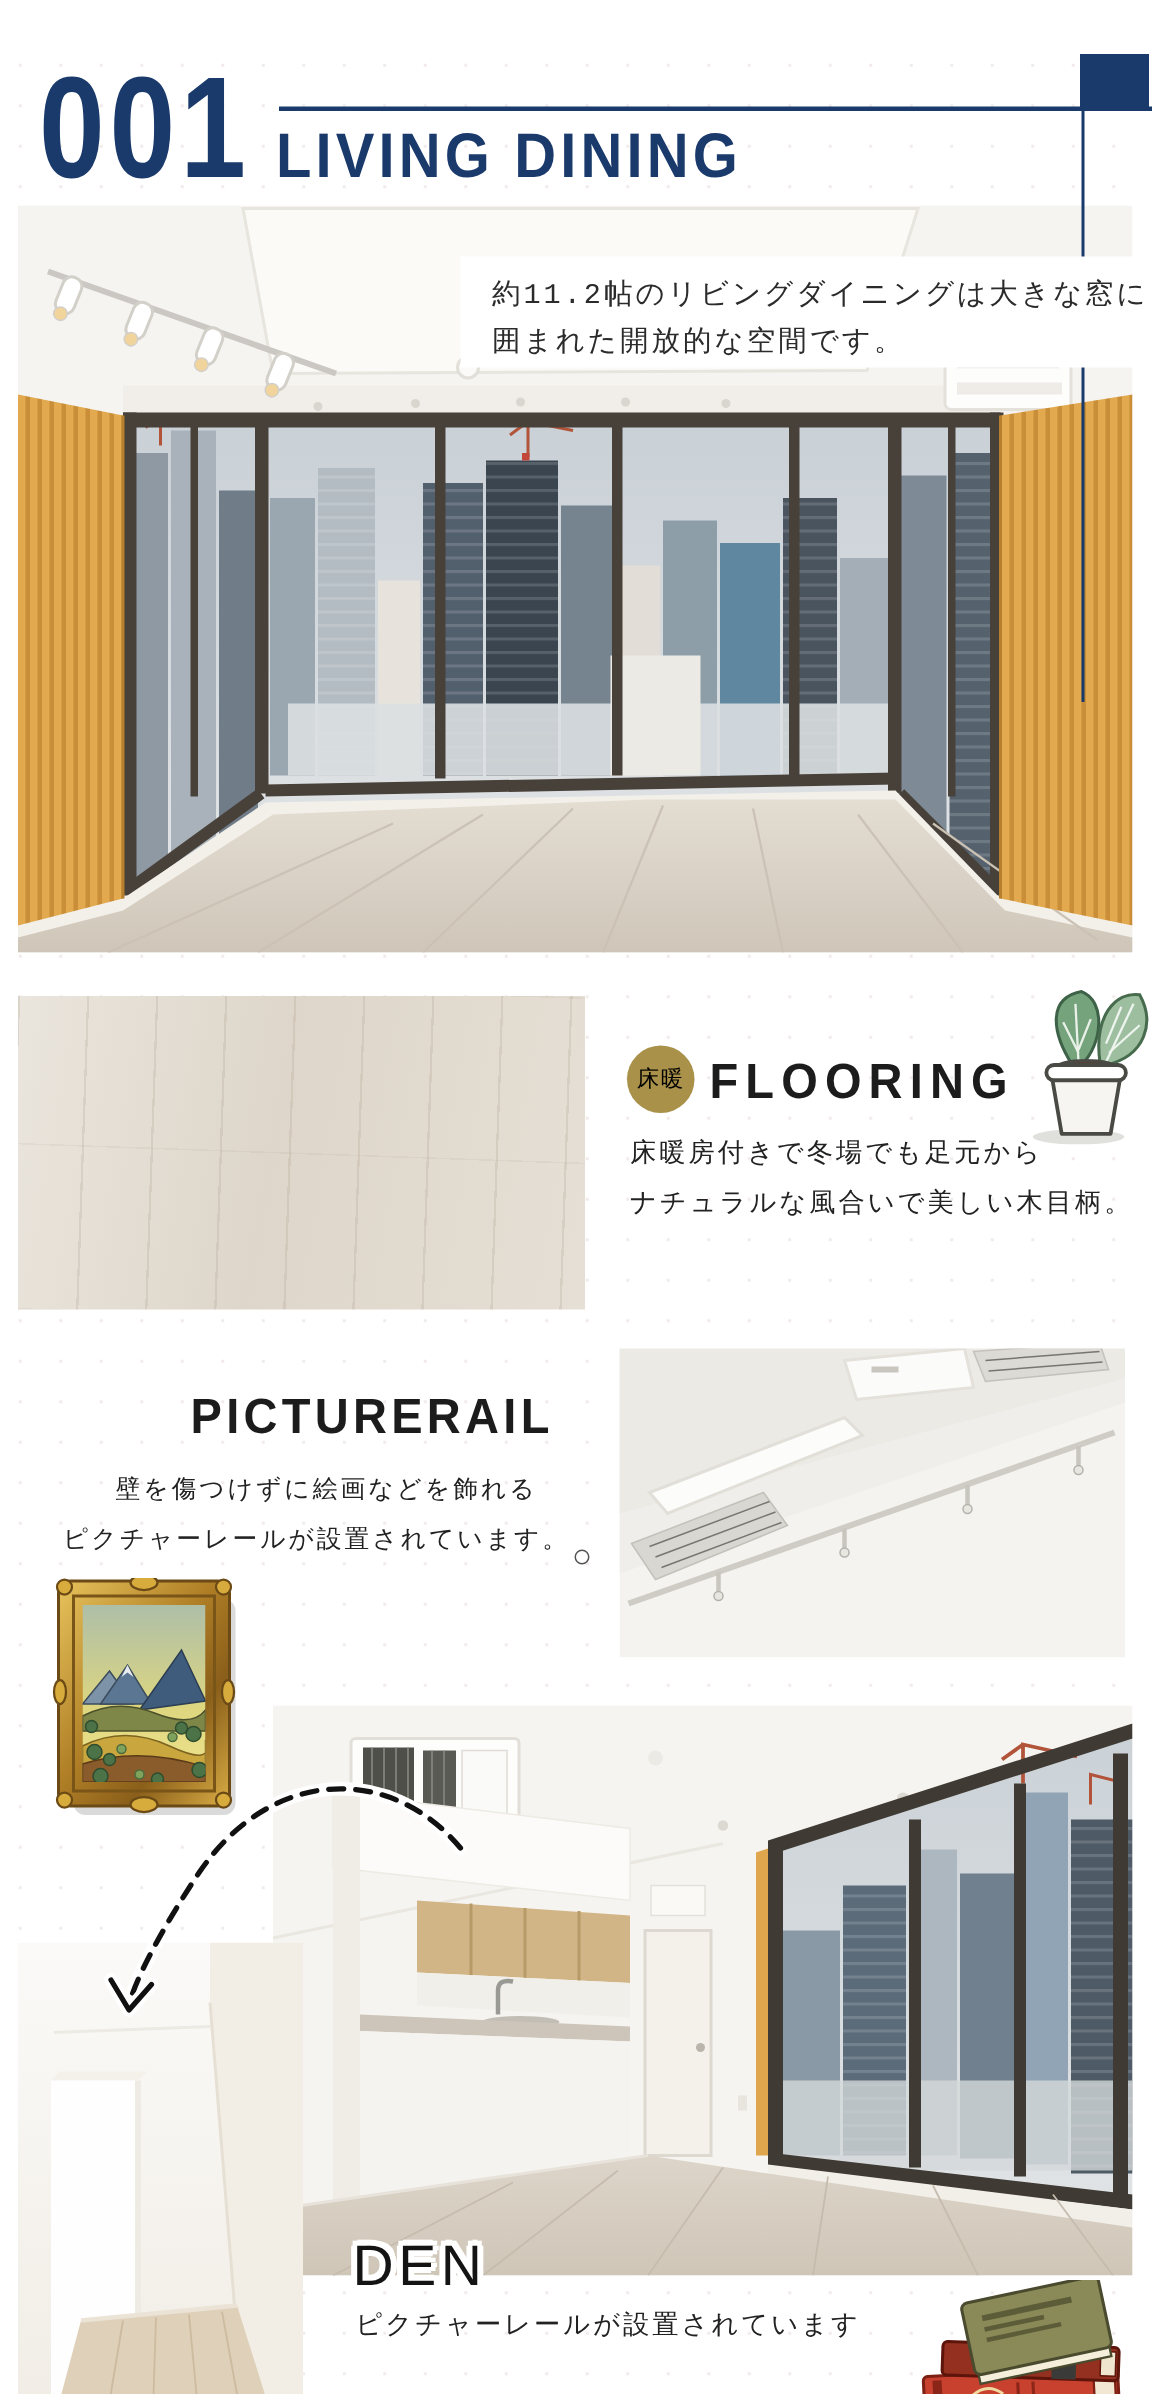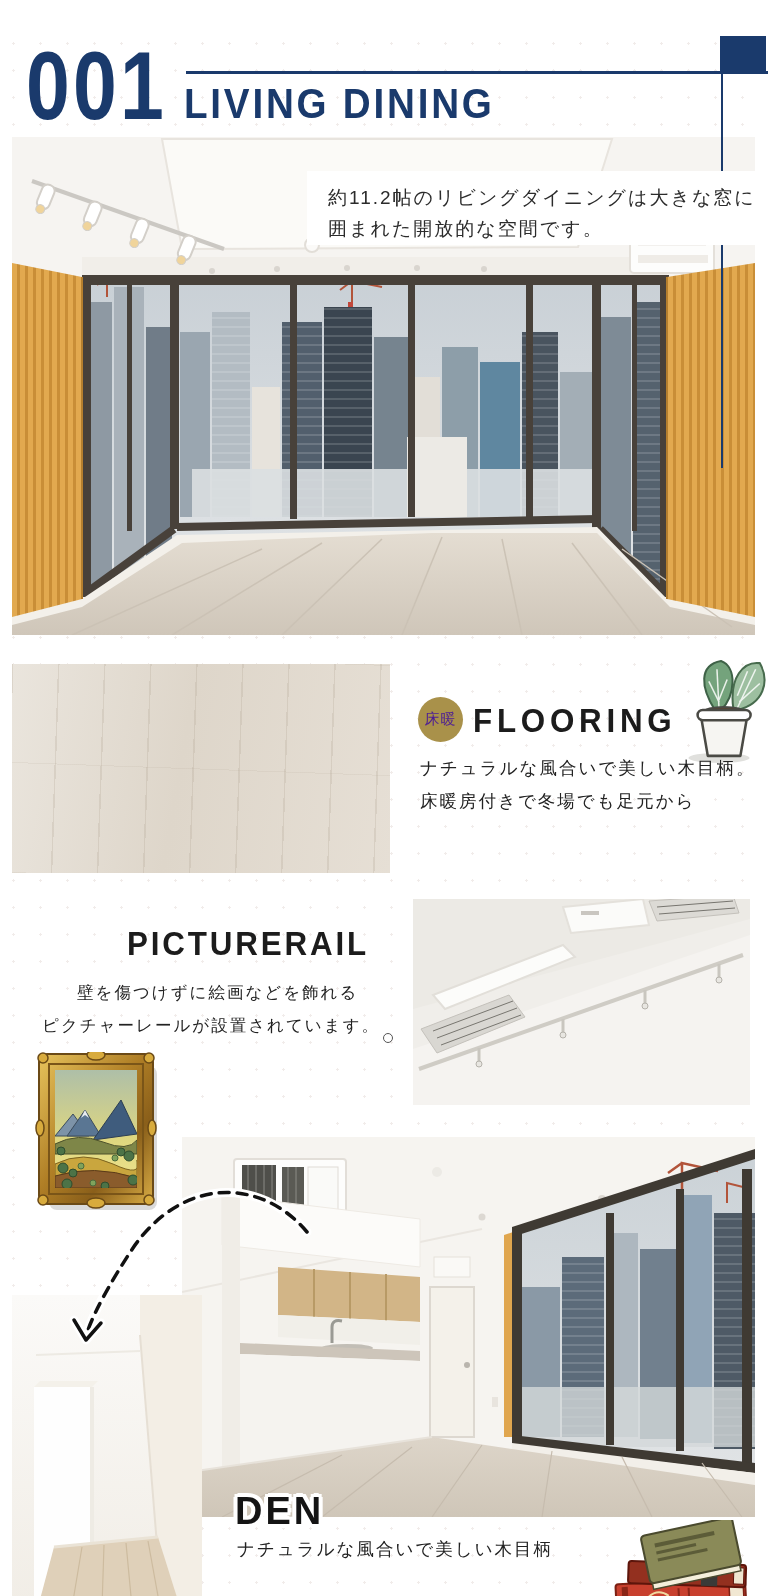--- a/index.html
+++ b/index.html
@@ -23,46 +23,46 @@
   .title-en{
     left:184px;top:50px;font-size:42px;font-weight:700;letter-spacing:3px;
     transform:scaleX(.92);transform-origin:left top;
   }
   .corner-square{left:720px;top:6px;width:46px;height:38px;background:#1a3a6c;}
   .v-line{left:721px;top:44px;width:2px;height:394px;background:#1a3a6c;z-index:2;}
   
   .photo{display:block;}
   .caption-box{
     left:307px;top:141px;width:461px;height:74px;background:#ffffff;z-index:3;
-    box-sizing:border-box;padding:11px 0 14px 21px;
+    box-sizing:border-box;padding:11px 0 14px 21px;font-family:Liberation Mono, monospace;
   }
   .caption-box div{font-size:19px;line-height:31px;letter-spacing:2px;color:#2b2b2b;}
   .flooring-photo{
     left:12px;top:634px;width:378px;height:209px;
     background:
       repeating-linear-gradient(92deg, rgba(171,158,140,.24) 0 1.5px, rgba(0,0,0,0) 1.5px 46px),
       repeating-linear-gradient(2deg, rgba(171,158,140,.13) 0 1px, rgba(0,0,0,0) 1px 110px),
       linear-gradient(100deg,#eae5dd 0%,#ded6ca 45%,#e6dfd5 100%);
   }
   .badge{
     left:418px;top:667px;width:45px;height:45px;border-radius:50%;background:#a9914a;
-    color:#4c1d95;font-size:15px;letter-spacing:1px;display:flex;align-items:center;justify-content:center;
+    color:#000000;font-size:15px;letter-spacing:1px;display:flex;align-items:center;justify-content:center;
   }
   .sec-heading{font-size:33px;font-weight:600;color:#1c1c1c;letter-spacing:5px;
     transform:scaleX(.95);transform-origin:left top;white-space:nowrap;}
   .flooring-heading{left:473px;top:672px;}
   .jp-body{font-size:17.5px;letter-spacing:2px;color:#222;white-space:nowrap;}
   .flooring-desc{left:420px;top:722px;}
   .flooring-desc div{line-height:33px;}
   .pr-heading{left:127px;top:895px;letter-spacing:3px;}
   .pr-line1{left:77px;top:952px;font-size:16.5px;}
   .pr-line2{left:42px;top:985px;font-size:16.5px;}
   .deco-dot{left:383px;top:1003px;width:8px;height:8px;border:1.5px solid #555;border-radius:50%;}
   .den-heading{
-    left:235px;top:1460px;font-size:38px;font-weight:700;letter-spacing:3px;color:#141414;z-index:4;
+    left:235px;top:1460px;font-size:38px;font-weight:400;letter-spacing:3px;color:#141414;z-index:4;
     text-shadow:-3px -3px 0 #fff,3px -3px 0 #fff,-3px 3px 0 #fff,3px 3px 0 #fff,
       0 -4px 0 #fff,0 4px 0 #fff,-4px 0 0 #fff,4px 0 0 #fff;
   }
   .den-desc{left:237px;top:1502px;z-index:4;}
   .den-desc div{line-height:35px;}
   svg{display:block;}
 </style>
 </head>
 <body>
 
@@ -209,22 +209,22 @@
     <path d="M62,50 C58,20 72,4 88,6 C98,24 92,46 66,52 Z" fill="#9dbfa0" stroke="#476b4d" stroke-width="2"></path>
     <line x1="66" y1="50" x2="84" y2="12" stroke="#eef4ee" stroke-width="1.5"></line>
     <line x1="68" y1="44" x2="88" y2="26" stroke="#eef4ee" stroke-width="1.5"></line>
     <line x1="66" y1="38" x2="76" y2="14" stroke="#eef4ee" stroke-width="1.5"></line>
     <ellipse cx="53" cy="54" rx="20" ry="5" fill="#5a4330" stroke="#4a4a45" stroke-width="2"></ellipse>
     <rect x="27" y="52" width="52" height="10" rx="5" fill="#ffffff" stroke="#4a4a45" stroke-width="2.5"></rect>
     <path d="M31,62 L75,62 L69,97 L37,97 Z" fill="#f6f5f2" stroke="#4a4a45" stroke-width="2.5" stroke-linejoin="round"></path>
   </svg>
 
   <div class="abs jp-body flooring-desc">
+    <div>床暖房付きで冬場でも足元から</div>
     <div>ナチュラルな風合いで美しい木目柄。</div>
-    <div>床暖房付きで冬場でも足元から</div>
   </div>
 
   <div class="abs sec-heading pr-heading">PICTURERAIL</div>
   <div class="abs jp-body pr-line2">ピクチャーレールが設置されています。</div>
   <div class="abs jp-body pr-line1">壁を傷つけずに絵画などを飾れる</div>
   <div class="abs deco-dot"></div>
 
   <svg class="abs photo" style="left:413px;top:869px" width="337" height="206" viewBox="0 0 337 206">
     <rect width="337" height="206" fill="#f5f3f0"></rect>
     <polygon points="0,0 337,0 337,36 0,150" fill="#f0eeea"></polygon>
@@ -435,21 +435,21 @@
 
   <svg class="abs" style="left:55px;top:1140px;z-index:5" width="260" height="185" viewBox="0 0 260 185">
     <path d="M 252 62 C 205 6, 126 8, 78 78 C 58 108, 40 140, 33 160" fill="none" stroke="#ffffff" stroke-width="9" stroke-linecap="round"></path>
     <path d="M 252 62 C 205 6, 126 8, 78 78 C 58 108, 40 140, 33 160" fill="none" stroke="#111111" stroke-width="3.5" stroke-dasharray="10 8" stroke-linecap="round"></path>
     <polyline points="19,150 31,170 46,153" fill="none" stroke="#ffffff" stroke-width="9" stroke-linecap="round" stroke-linejoin="round"></polyline>
     <polyline points="19,150 31,170 46,153" fill="none" stroke="#111111" stroke-width="3.5" stroke-linecap="round" stroke-linejoin="round"></polyline>
   </svg>
 
   <div class="abs den-heading">DEN</div>
   <div class="abs jp-body den-desc">
-    <div>ナチュラルな風合いで美しい木目柄</div>
+    <div>ピクチャーレールが設置されています</div>
   </div>
 
   <svg class="abs" style="left:608px;top:1490px" width="157" height="102" viewBox="0 0 155 100">
     <ellipse cx="85" cy="90" rx="62" ry="8" fill="#dddddc"></ellipse>
     <g transform="rotate(-3 70 75)">
       <rect x="8" y="60" width="128" height="26" rx="3" fill="#c8402e" stroke="#7c2013" stroke-width="2"></rect>
       <rect x="120" y="64" width="14" height="18" fill="#f1e7d2" stroke="#7c2013" stroke-width="1.5"></rect>
       <rect x="14" y="63" width="6" height="20" fill="#8a2517"></rect>
       <path d="M40,74 q10,-8 20,0" stroke="#f0d9a0" stroke-width="2" fill="none"></path>
       <line x1="70" y1="67" x2="70" y2="83" stroke="#8a2517" stroke-width="2"></line>

